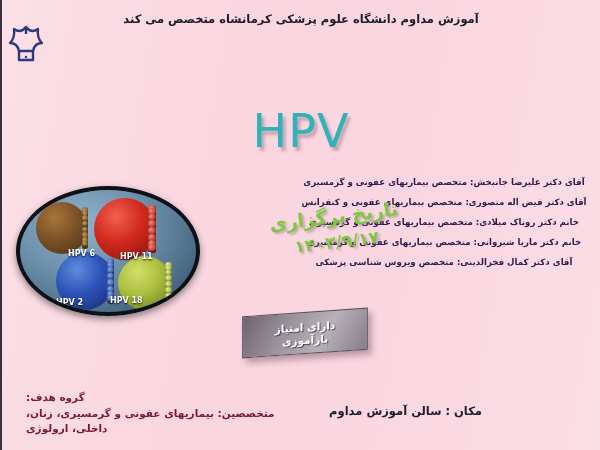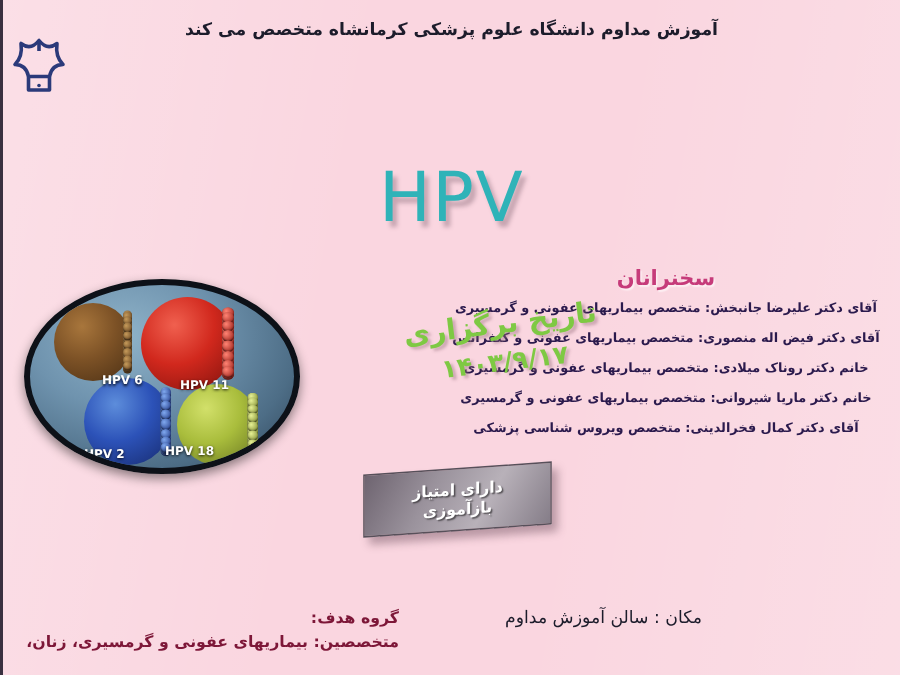--- a/index.html
+++ b/index.html
@@ -199,45 +199,45 @@
     font-weight: bold;
     color: #ffffff;
     text-shadow: 1px 1px 1px rgba(0,0,0,0.55);
     white-space: nowrap;
   }
 
   
   .audience {
     position: absolute;
     bottom: 14px;
-    left: 14px;
+    left: 24px;
     width: 250px;
-    text-align: right;
+    text-align: left;
   }
   .audience-title {
     font-size: 10.5px;
     font-weight: bold;
     color: #7d1738;
     margin-bottom: 3px;
   }
   .audience-line {
     font-size: 10.5px;
     font-weight: bold;
     color: #7d1738;
     line-height: 1.45;
     white-space: nowrap;
   }
 
   
   .venue {
     position: absolute;
     bottom: 32px;
-    right: 132px;
+    right: 118px;
     font-size: 11.5px;
-    font-weight: normal;
+    font-weight: bold;
     color: #1c1c2b;
     white-space: nowrap;
   }
 </style>
 </head>
 <body>
 
 <div id="poster">
 
   <div class="logo-wrap">
@@ -249,21 +249,20 @@
       </g>
       <circle cx="22" cy="37" r="1.2" fill="#2b3a7a"></circle>
     </svg>
   </div>
 
   <div class="header-line">آموزش مداوم دانشگاه علوم پزشکی کرمانشاه متخصص می کند</div>
 
   <div class="title-en">HPV</div>
 
   <div class="speakers">
-    <div class="speakers-heading">سخنرانان</div>
     <div class="speaker-line">آقای دکتر علیرضا جانبخش: متخصص بیماریهای عفونی و گرمسیری</div>
     <div class="speaker-line">آقای دکتر فیض اله منصوری: متخصص بیماریهای عفونی و کنفرانس</div>
     <div class="speaker-line">خانم دکتر روناک میلادی: متخصص بیماریهای عفونی و گرمسیری</div>
     <div class="speaker-line">خانم دکتر ماریا شیروانی: متخصص بیماریهای عفونی و گرمسیری</div>
     <div class="speaker-line">آقای دکتر کمال فخرالدینی: متخصص ویروس شناسی پزشکی</div>
   </div>
 
   <div class="date-block">
     <div class="date-label">تاریخ برگزاری</div>
     <div class="date-value">۱۴۰۳/۹/۱۷</div>
@@ -433,17 +432,18 @@
   </div>
 
   <div class="credit-badge">
     <div class="credit-line">دارای امتیاز</div>
     <div class="credit-line">بازآموزی</div>
   </div>
 
   <div class="audience">
     <div class="audience-title">گروه هدف:</div>
     <div class="audience-line">متخصصین: بیماریهای عفونی و گرمسیری، زنان،</div>
+    <div class="audience-line">داخلی، ارولوژی</div>
   </div>
 
   <div class="venue">مکان : سالن آموزش مداوم</div>
 
 </div>
 
 </body></html>

